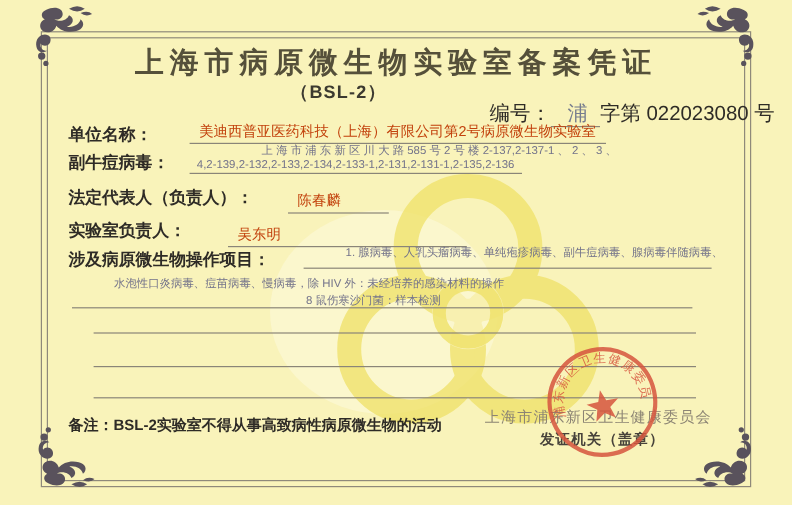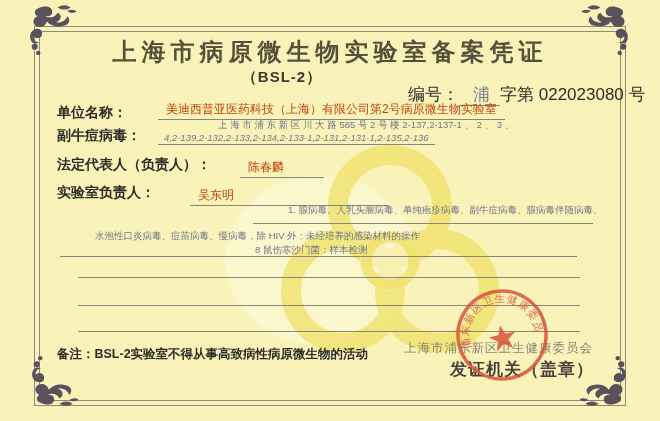--- a/index.html
+++ b/index.html
@@ -29,21 +29,21 @@
   }
   .subtitle{left:0;top:68px;width:564px;text-align:center;font-size:15px;font-weight:700;color:#3c3a30;letter-spacing:1px;}
   .serial{left:408px;top:83px;font-size:17px;color:#2e2b26;}
   .serial .stamped{color:#767c8e;border-bottom:1px solid #8a8578;padding:0 10px 1px 14px;}
   .label{font-size:14px;font-weight:700;color:#2e2b26;}
   .value{font-size:12px;color:#c2410c;border-bottom:1px solid #8a8578;padding:0 8px 1px 8px;}
   .small{font-size:9.5px;color:#73738a;}
   .uline{position:absolute;height:1px;background:#8a8578;}
   .note{font-size:12.5px;font-weight:700;color:#2e2b26;}
   .authority{font-size:12.5px;color:#8c8474;letter-spacing:1px;}
-  .issuer{font-size:17px;font-weight:700;color:#47423a;letter-spacing:1px;}
+  .issuer{font-size:12px;font-weight:700;color:#47423a;letter-spacing:1px;}
   .dateline{font-size:13.5px;font-weight:700;color:#2e2b26;letter-spacing:2px;margin-top:39px;}
   .dateline .month-val{color:#9a9a88;font-weight:400;padding:0 6px;}
   .dateline .gap{display:inline-block;width:26px;}
   .seal{position:absolute;left:454px;top:287px;transform:rotate(-12deg);opacity:.85;}
 </style>
 </head>
 <body>
 
 <div class="page">
 
@@ -107,28 +107,29 @@
 
   <div class="abs serial">
     <span>编号：</span><span class="stamped">浦</span><span>字第 022023080 号</span>
   </div>
 
   <div class="abs label" style="left:57px;top:104px;">单位名称：</div>
   <div class="abs value" style="left:158px;top:101px;">美迪西普亚医药科技（上海）有限公司第2号病原微生物实验室</div>
 
   <div class="abs label" style="left:57px;top:127px;">副牛痘病毒：</div>
   <div class="abs small" style="left:170px;top:119px;margin-left:48px;">上 海 市 浦 东 新 区 川 大 路 585 号 2 号 楼 2-137,2-137-1 、 2 、 3 、</div>
-  <div class="abs small" style="left:158px;top:132px;border-bottom:1px solid #8a8578;padding:0 6px 1px 6px;font-style:italic;">4,2-139,2-132,2-133,2-134,2-133-1,2-131,2-131-1,2-135,2-136</div>
+  <div class="abs small" style="left:158px;top:132px;border-bottom:1px solid #8a8578;padding:0 6px 1px 6px;">4,2-139,2-132,2-133,2-134,2-133-1,2-131,2-131-1,2-135,2-136</div>
 
   <div class="abs value" style="left:240px;top:159px;padding-right:40px;">陈春麟</div>
   <div class="abs label" style="left:57px;top:156px;">法定代表人（负责人）：</div>
 
   <div class="abs label" style="left:57px;top:184px;">实验室负责人：</div>
   <div class="abs value" style="left:190px;top:187px;padding-right:155px;">吴东明</div>
 
+  <div class="abs label" style="left:57px;top:208px;">涉及病原微生物操作项目：</div>
   <div class="abs small" style="left:288px;top:204px;">1. 腺病毒、人乳头瘤病毒、单纯疱疹病毒、副牛痘病毒、腺病毒伴随病毒、</div>
   <div class="uline" style="left:253px;top:223px;width:340px;"></div>
   <div class="abs small" style="left:95px;top:230px;">水泡性口炎病毒、痘苗病毒、慢病毒，除 HIV 外：未经培养的感染材料的操作</div>
   <div class="abs small" style="left:255px;top:244px;">8 鼠伤寒沙门菌：样本检测</div>
   <div class="uline" style="left:60px;top:256px;width:517px;"></div>
 
   <div class="uline" style="left:78px;top:277px;width:502px;"></div>
   <div class="uline" style="left:78px;top:305px;width:502px;"></div>
   <div class="uline" style="left:78px;top:331px;width:502px;"></div>
 

